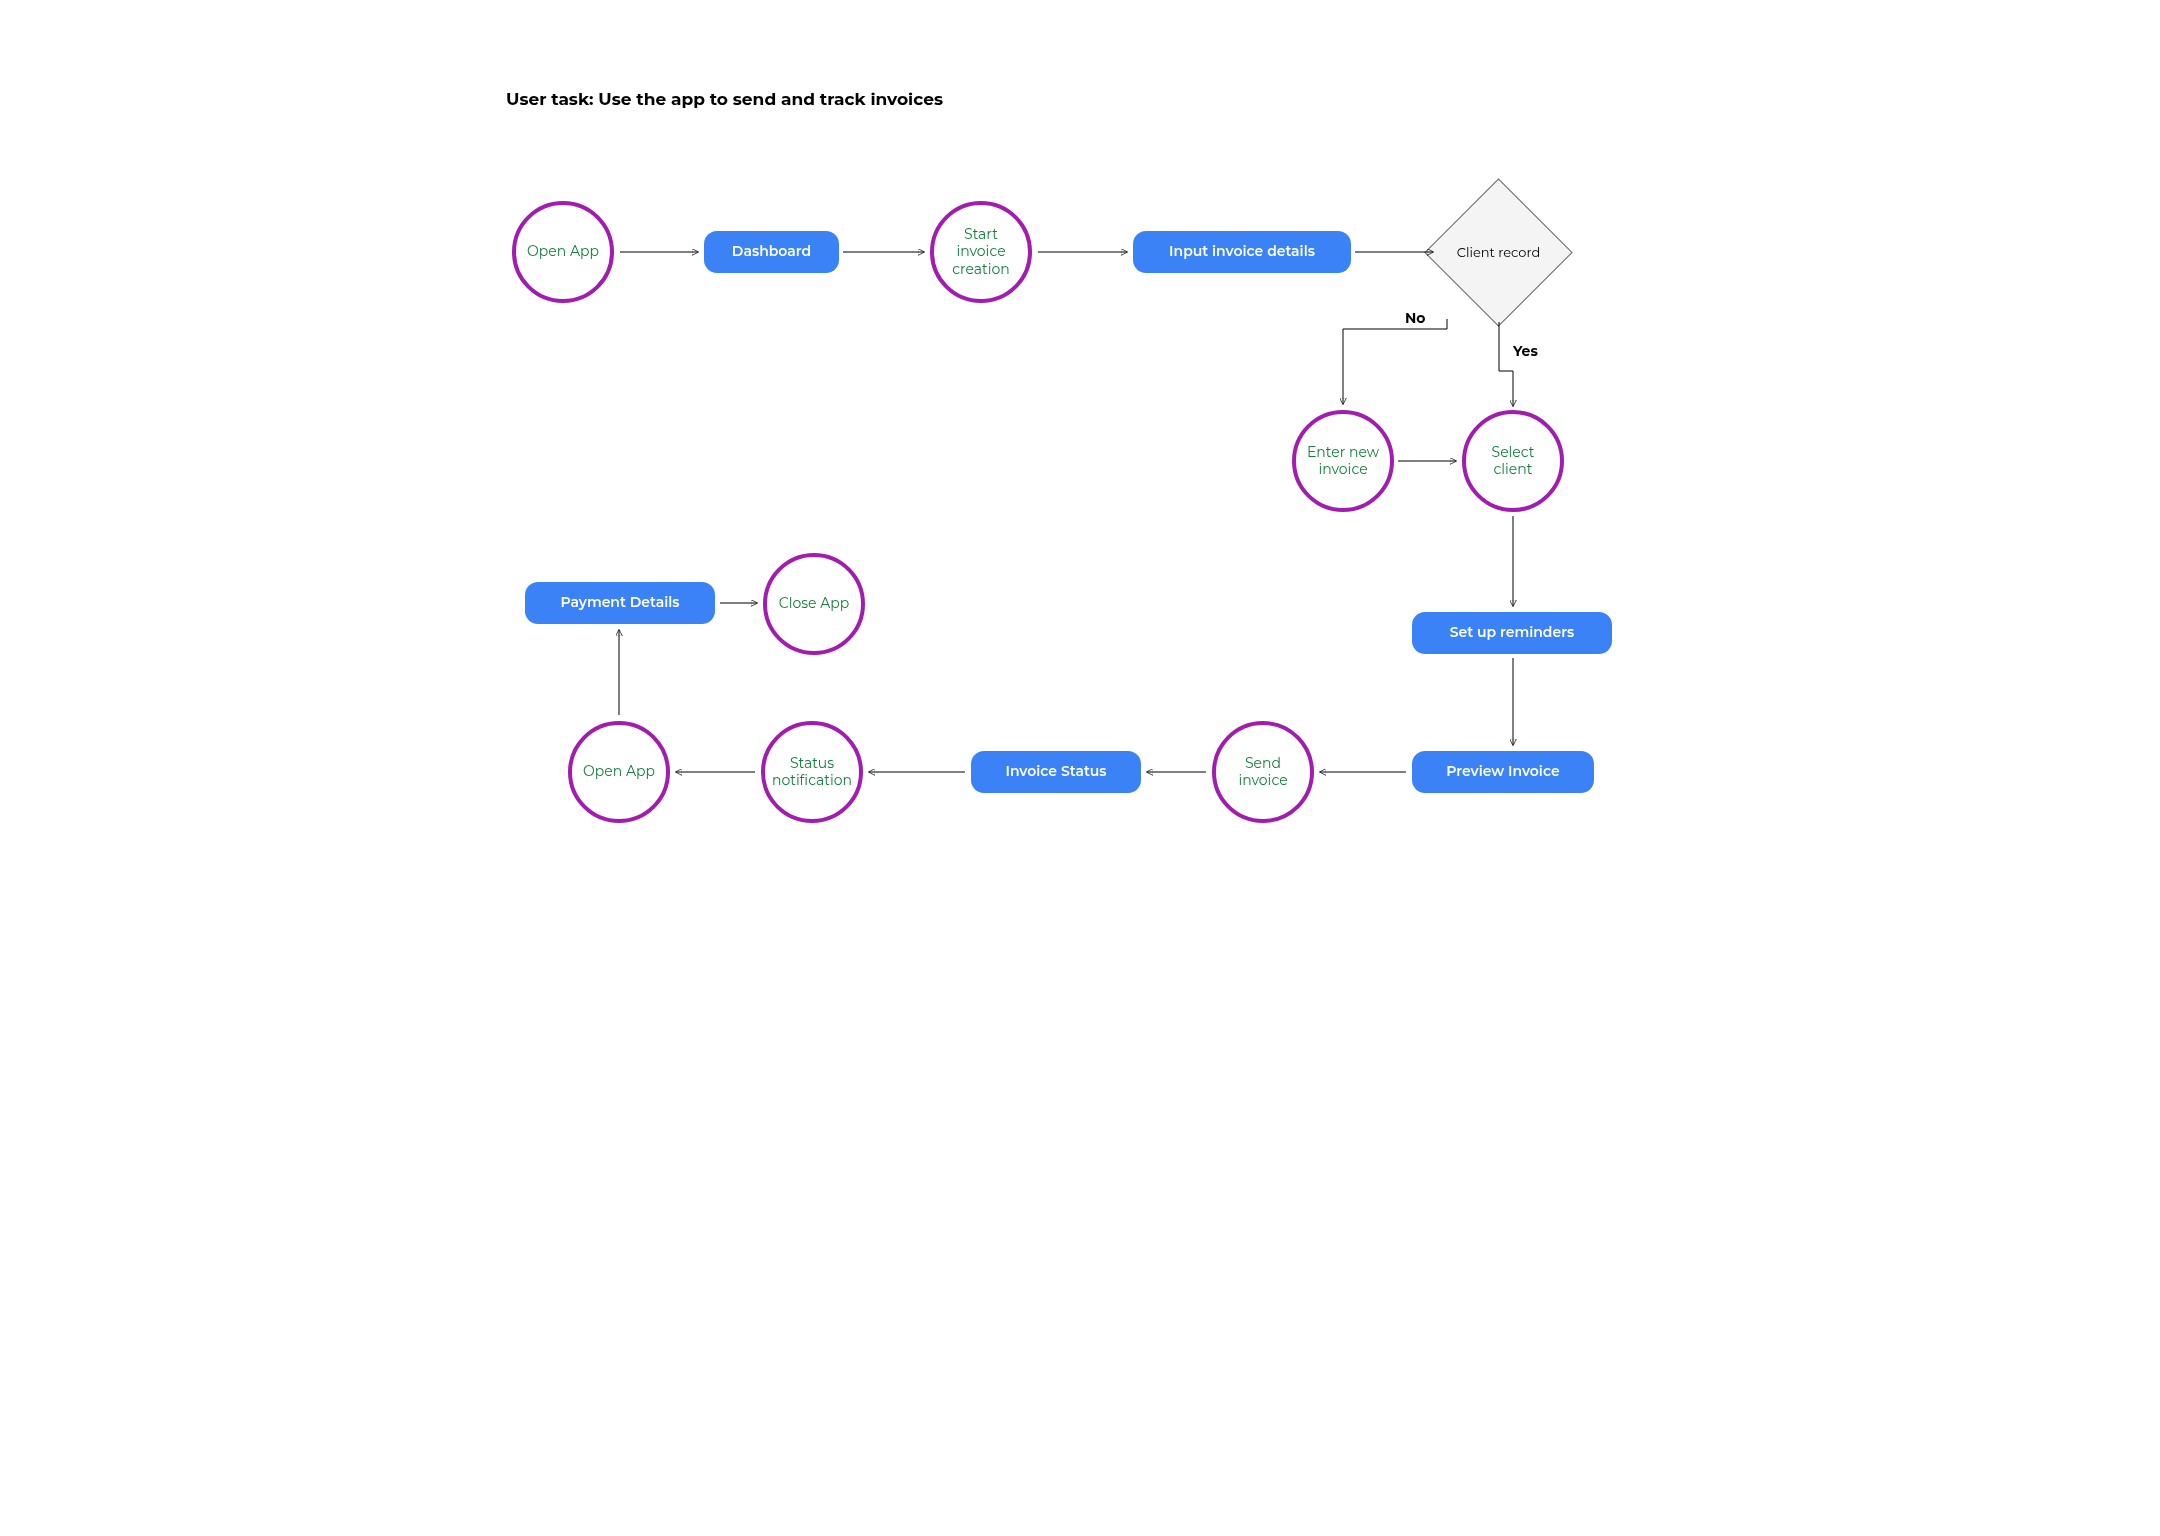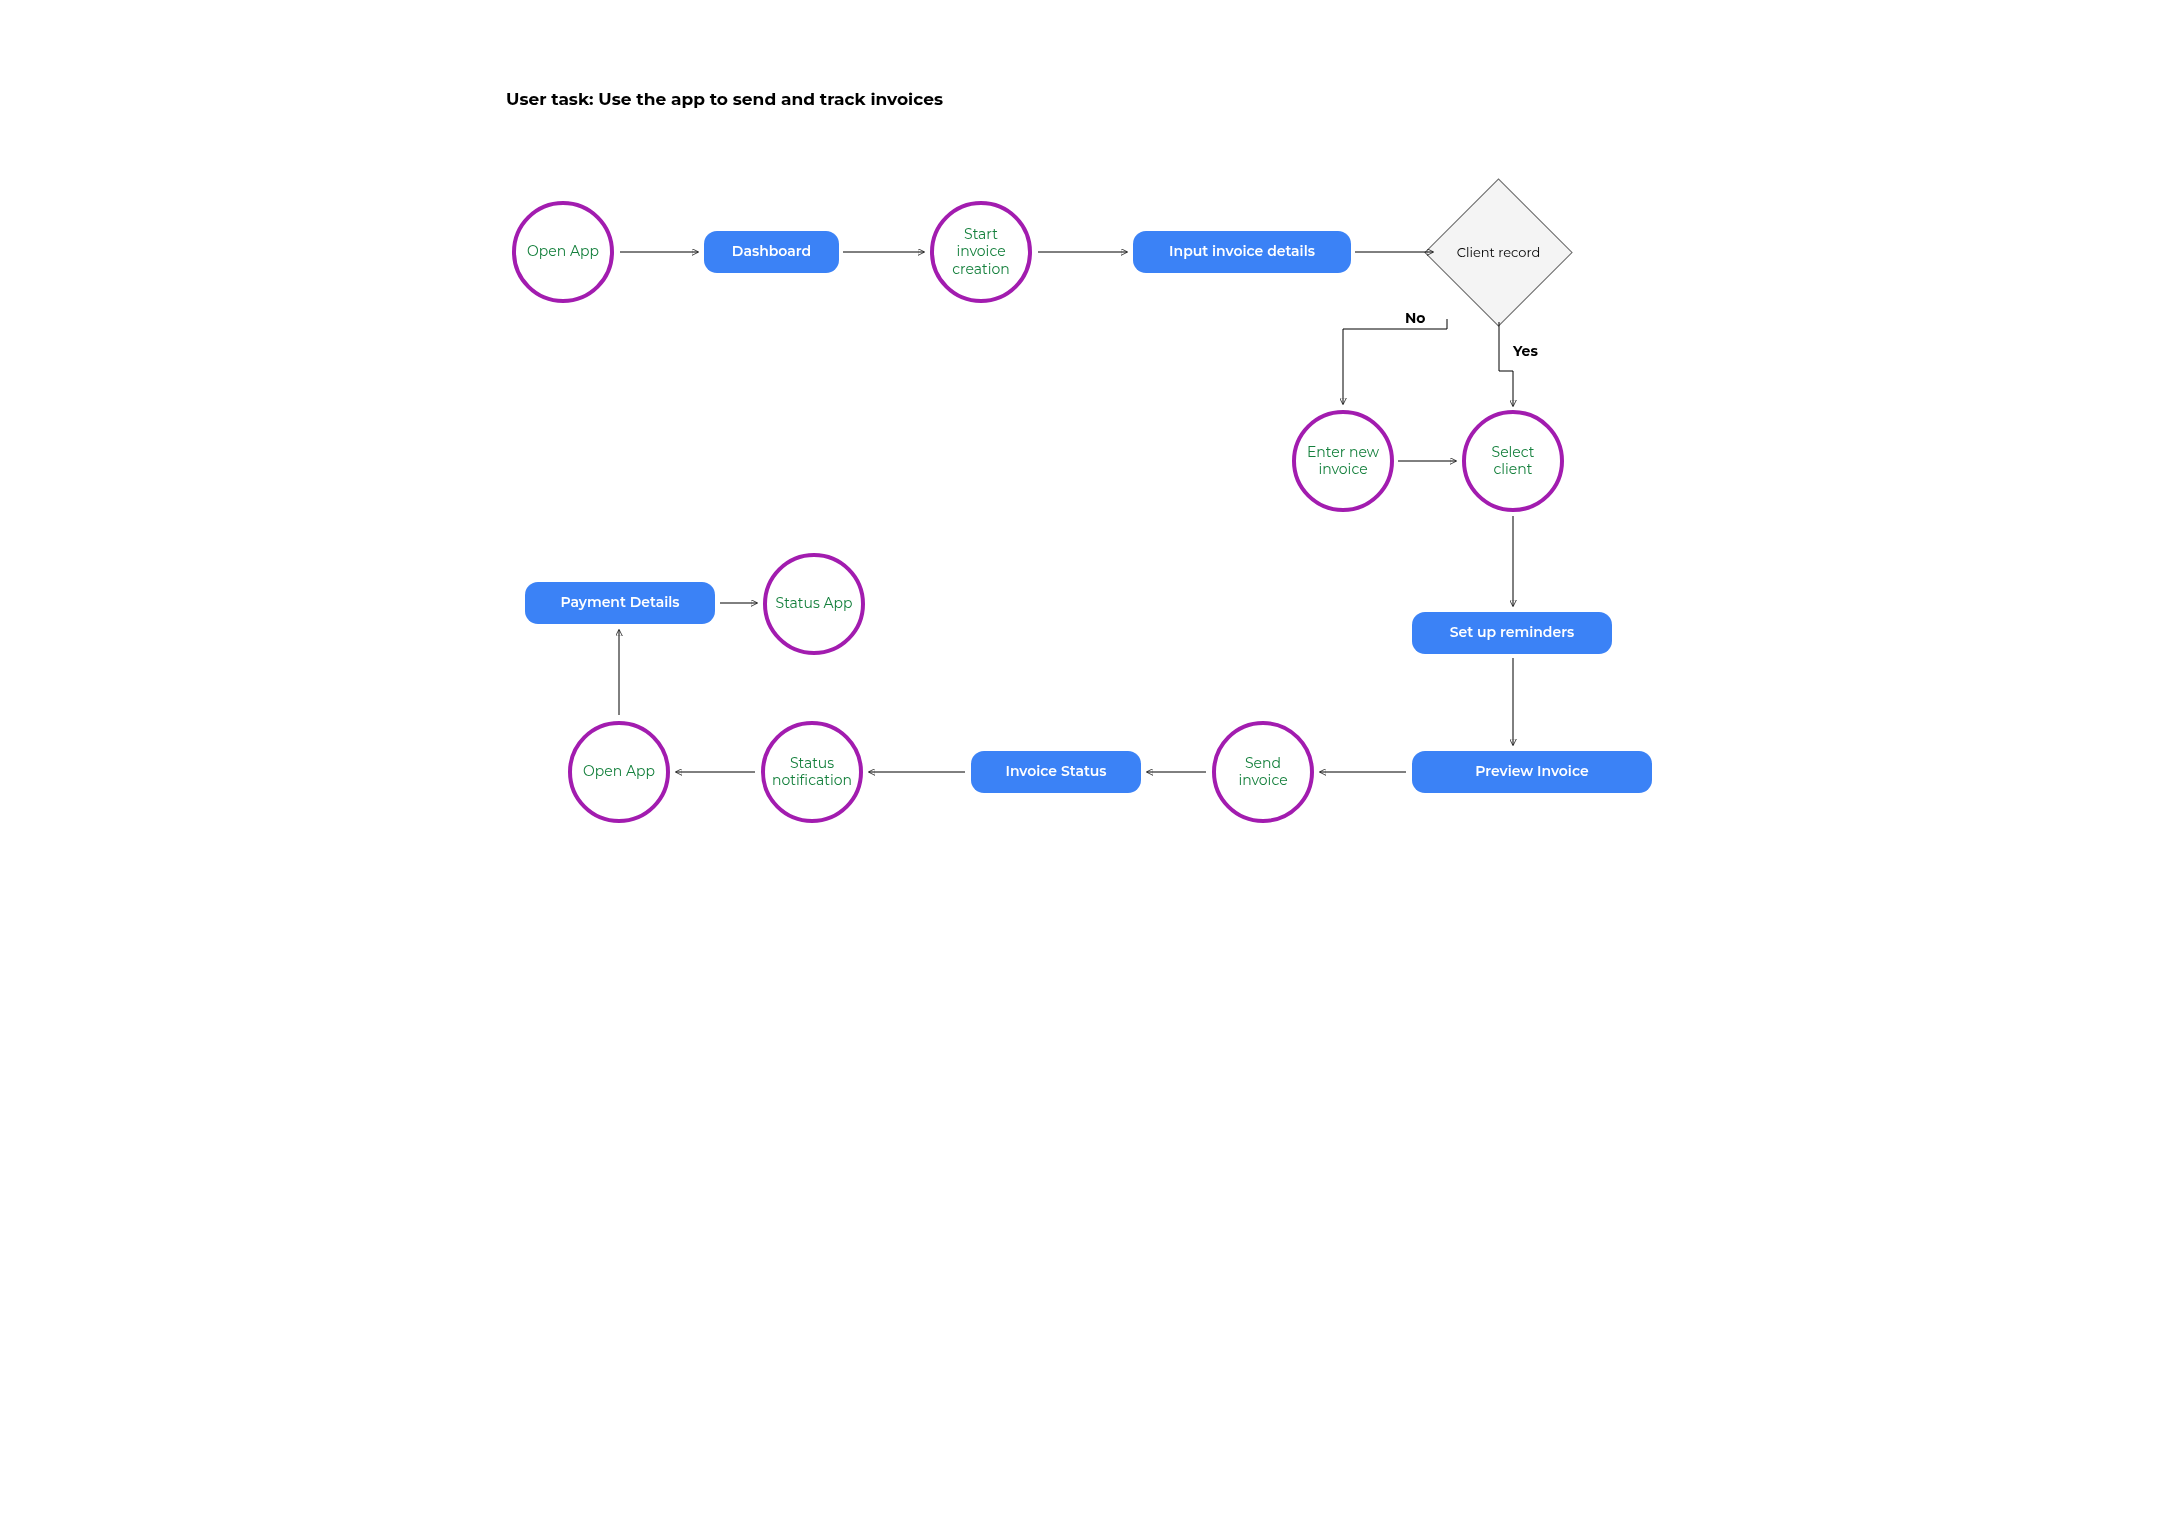--- a/index.html
+++ b/index.html
@@ -31,29 +31,29 @@
     <div class="lbl">Client record</div>
   </div>
 
   <div class="edge-label" style="left:965px;top:293px;">No</div>
   <div class="edge-label" style="left:1073px;top:326px;">Yes</div>
 
   <div class="node circle" style="left:852px;top:394px;">Enter new invoice</div>
   <div class="node circle" style="left:1022px;top:394px;">Select client</div>
 
   <div class="node pill" style="left:972px;top:596px;width:200px;">Set up reminders</div>
-  <div class="node pill" style="left:972px;top:735px;width:240px;">Preview Invoice</div>
+  <div class="node pill" style="left:972px;top:735px;width:182px;">Preview Invoice</div>
 
   <div class="node circle" style="left:772px;top:705px;">Send invoice</div>
   <div class="node pill" style="left:531px;top:735px;width:170px;">Invoice Status</div>
   <div class="node circle" style="left:321px;top:705px;">Status notification</div>
   <div class="node circle" style="left:128px;top:705px;">Open App</div>
 
   <div class="node pill" style="left:85px;top:566px;width:190px;">Payment Details</div>
-  <div class="node circle" style="left:323px;top:537px;">Status App</div>
+  <div class="node circle" style="left:323px;top:537px;">Close App</div>
 
   <svg class="edges">
     <defs>
       <marker id="arr" viewBox="0 0 10 10" refX="9" refY="5" markerWidth="7" markerHeight="7" orient="auto-start-reverse">
         <path d="M 0 0 L 10 5 L 0 10 z" fill="#000" stroke="none"></path>
       </marker>
     </defs>
 
     <line x1="180" y1="236" x2="258" y2="236" marker-end="url(#arr)"></line>
 

